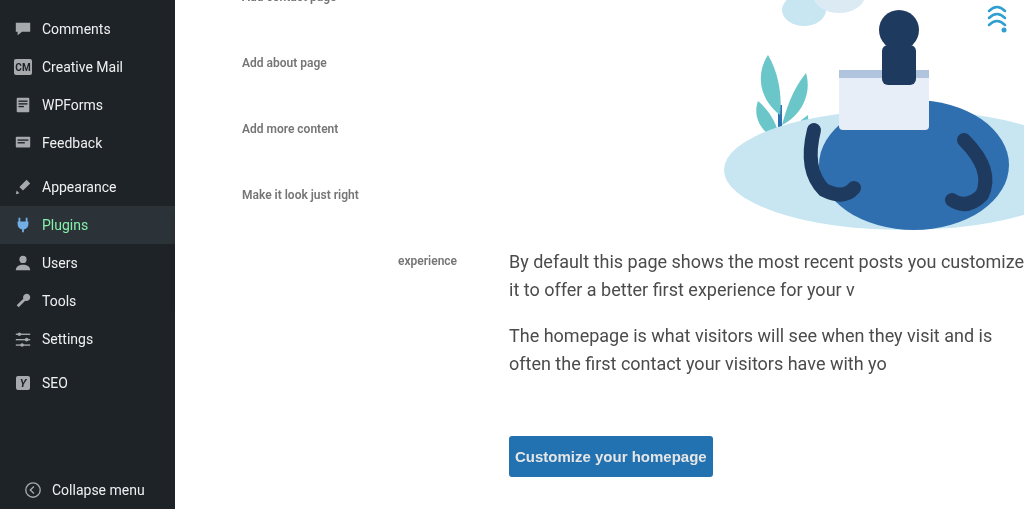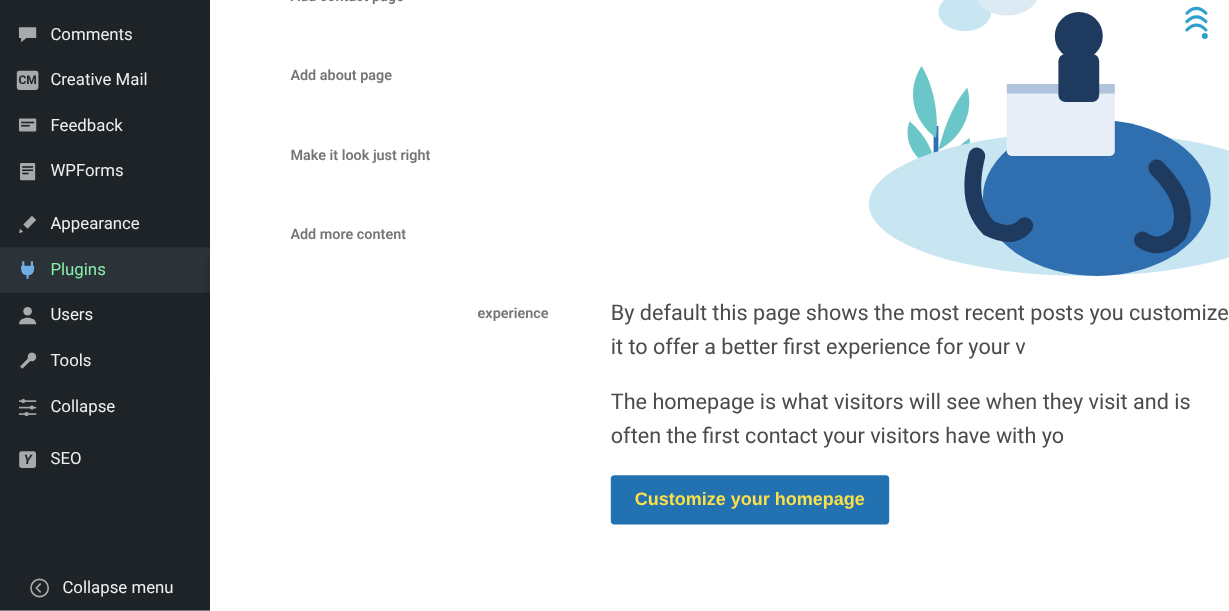--- a/index.html
+++ b/index.html
@@ -87,27 +87,28 @@
 .home-text {
   position: absolute;
   left: 334px; top: 248px; right: 0;
   font-size: 18px;
   color: #4b4b4b;
   line-height: 1.55;
 }
 .home-text p { margin-bottom: 18px; }
 .btn-primary {
   background: #2271b1;
-  color: #fde047;
+  color: #e5e5e5;
   border: none;
-  padding: 12px 20px;
+  padding: 12px 6px;
   font-size: 15px;
   font-weight: 600;
   border-radius: 3px;
   cursor: pointer;
+  margin-top: 40px;
 }
 .illus {
   position: absolute;
   right: -20px; top: -30px;
   width: 360px; height: 260px;
 }
 .plant {
   position: absolute;
   left: 565px; top: 45px;
   width: 90px; height: 160px;
@@ -140,38 +141,38 @@
   <div class="menu-item">
     <span class="micon">
         <span class="cm-box">CM</span>
       </span>
     <span>Creative Mail</span>
   </div>
 
   <div class="menu-item">
     <span class="micon">
       <svg viewBox="0 0 20 20" width="18" height="18" fill="currentColor">
-          <rect x="2" y="3" width="16" height="12" rx="1"></rect>
-          <rect x="4" y="6" width="12" height="1.5" fill="#1d2327"></rect>
-          <rect x="4" y="9" width="8" height="1.5" fill="#1d2327"></rect>
-        </svg>
-    </span>
-    <span>Feedback</span>
-  </div>
-
-  <div class="menu-item">
-    <span class="micon">
-      <svg viewBox="0 0 20 20" width="18" height="18" fill="currentColor">
           <rect x="3" y="2" width="14" height="16" rx="1"></rect>
           <rect x="5" y="5" width="10" height="1.5" fill="#1d2327"></rect>
           <rect x="5" y="8" width="10" height="1.5" fill="#1d2327"></rect>
           <rect x="5" y="11" width="6" height="1.5" fill="#1d2327"></rect>
         </svg>
     </span>
     <span>WPForms</span>
+  </div>
+
+  <div class="menu-item">
+    <span class="micon">
+      <svg viewBox="0 0 20 20" width="18" height="18" fill="currentColor">
+          <rect x="2" y="3" width="16" height="12" rx="1"></rect>
+          <rect x="4" y="6" width="12" height="1.5" fill="#1d2327"></rect>
+          <rect x="4" y="9" width="8" height="1.5" fill="#1d2327"></rect>
+        </svg>
+    </span>
+    <span>Feedback</span>
   </div>
 
   <div class="sep"></div>
 
   <div class="menu-item">
     <span class="micon">
       <svg viewBox="0 0 20 20" width="18" height="18" fill="currentColor">
           <path d="M14 2l4 4-8 8-4-4zM3 14l3 3-4 1z"></path>
         </svg>
     </span>
@@ -210,21 +211,21 @@
     <span class="micon">
       <svg viewBox="0 0 20 20" width="18" height="18" fill="currentColor">
           <rect x="2" y="4" width="16" height="1.5"></rect>
           <circle cx="6" cy="4.7" r="2"></circle>
           <rect x="2" y="10" width="16" height="1.5"></rect>
           <circle cx="14" cy="10.7" r="2"></circle>
           <rect x="2" y="16" width="16" height="1.5"></rect>
           <circle cx="9" cy="16.7" r="2"></circle>
         </svg>
     </span>
-    <span>Collapse</span>
+    <span>Settings</span>
   </div>
 
   <div class="sep"></div>
 
   <div class="menu-item">
     <span class="micon">
         <span class="yoast-box">Y</span>
       </span>
     <span>SEO</span>
   </div>
@@ -258,22 +259,22 @@
         <path d="M10 0L0 5l10 5z" fill="#e8252a"></path>
       </marker>
     </defs>
   <line x1="140" y1="4" x2="6" y2="30" stroke="#e8252a" stroke-width="3" marker-end="url(#ah)"></line>
 </svg>
 
 <div class="main">
   <div class="task-list">
     <div class="task-item" style="padding-top:0">Add contact page</div>
     <div class="task-item">Add about page</div>
+    <div class="task-item">Add more content</div>
     <div class="task-item">Make it look just right</div>
-    <div class="task-item">Add more content</div>
     <div class="task-item" style="padding-left:180px">experience</div>
   </div>
 
   <svg class="plant" viewBox="0 0 90 160">
     <ellipse cx="45" cy="155" rx="28" ry="5" fill="#c8e6f2"></ellipse>
     <path d="M30 130 h30 l-4 22 h-22 z" fill="#2f6fb0"></path>
     <rect x="38" y="60" width="4" height="72" fill="#2f6fb0"></rect>
     <path d="M40 70 C20 55 15 30 28 10 C40 30 42 55 40 70" fill="#6bc6c9"></path>
     <path d="M42 80 C62 70 72 48 66 28 C52 45 46 65 42 80" fill="#6bc6c9"></path>
     <path d="M40 95 C22 90 12 72 18 56 C32 68 38 82 40 95" fill="#6bc6c9"></path>

